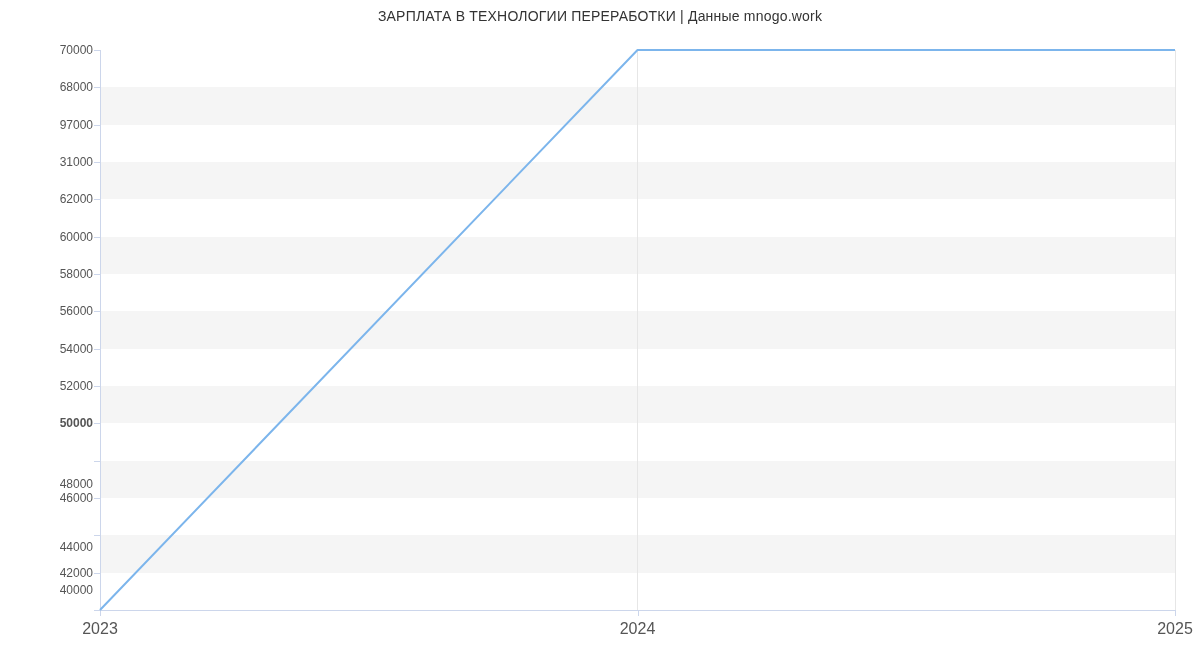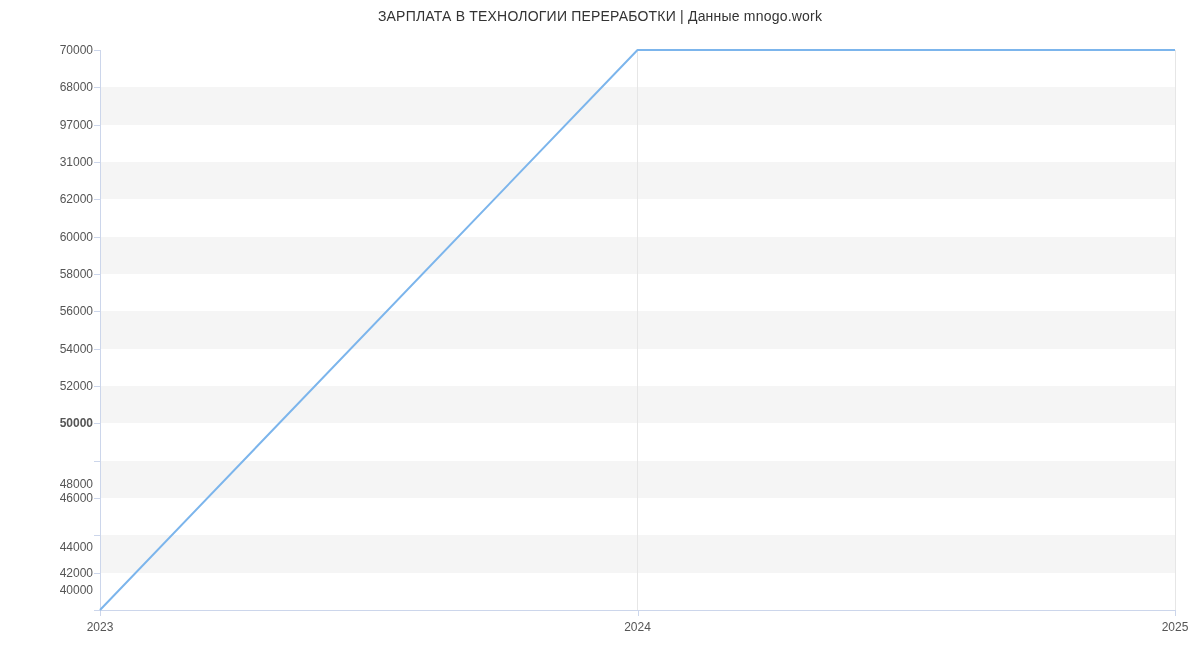--- a/index.html
+++ b/index.html
@@ -6,21 +6,21 @@
     html, body { width: 1200px; height: 650px; background: #fff; font-family: Verdana, Geneva, sans-serif; }
     .stage { position: relative; width: 1200px; height: 650px; }
     .title { position: absolute; left: 0; right: 0; text-align: center; font-size: 14px; color: #333; letter-spacing: .2px; }
     .plot { position: absolute; background: #fff; }
     .band { position: absolute; left: 0; right: 0; background: #f5f5f5; }
     .gridline-v { position: absolute; top: 0; bottom: 0; width: 1px; background: #e6e6e6; }
     .axis-line { position: absolute; background: #ccd6eb; }
     .ytick { position: absolute; width: 6px; height: 1px; background: #ccd6eb; }
     .xtick { position: absolute; width: 1px; height: 6px; background: #ccd6eb; }
     .ylabel { position: absolute; font-size: 12px; color: #555; text-align: right; transform: translateY(-50%); }
-    .xlabel { position: absolute; font-size: 12px; color: #555; text-align: center; transform: translateX(-50%); }
+    .xlabel { position: absolute; font-size: 16px; color: #555; text-align: center; transform: translateX(-50%); }
     svg.series { position: absolute; left: 0; top: 0; overflow: visible; }
     svg.series path { fill: none; stroke: #7cb5ec; stroke-width: 2; stroke-linejoin: round; }
   </style>
 </head>
 <body>
 
 <div class="stage">
   <div class="title" style="top: 8px;">ЗАРПЛАТА В  ТЕХНОЛОГИИ ПЕРЕРАБОТКИ | Данные mnogo.work</div>
   <div class="plot" id="plot" style="left: 100px; top: 50px; width: 1075px; height: 560px;">
       <div class="band" style="top: 485.333px; height: 37.3333px;"></div>

